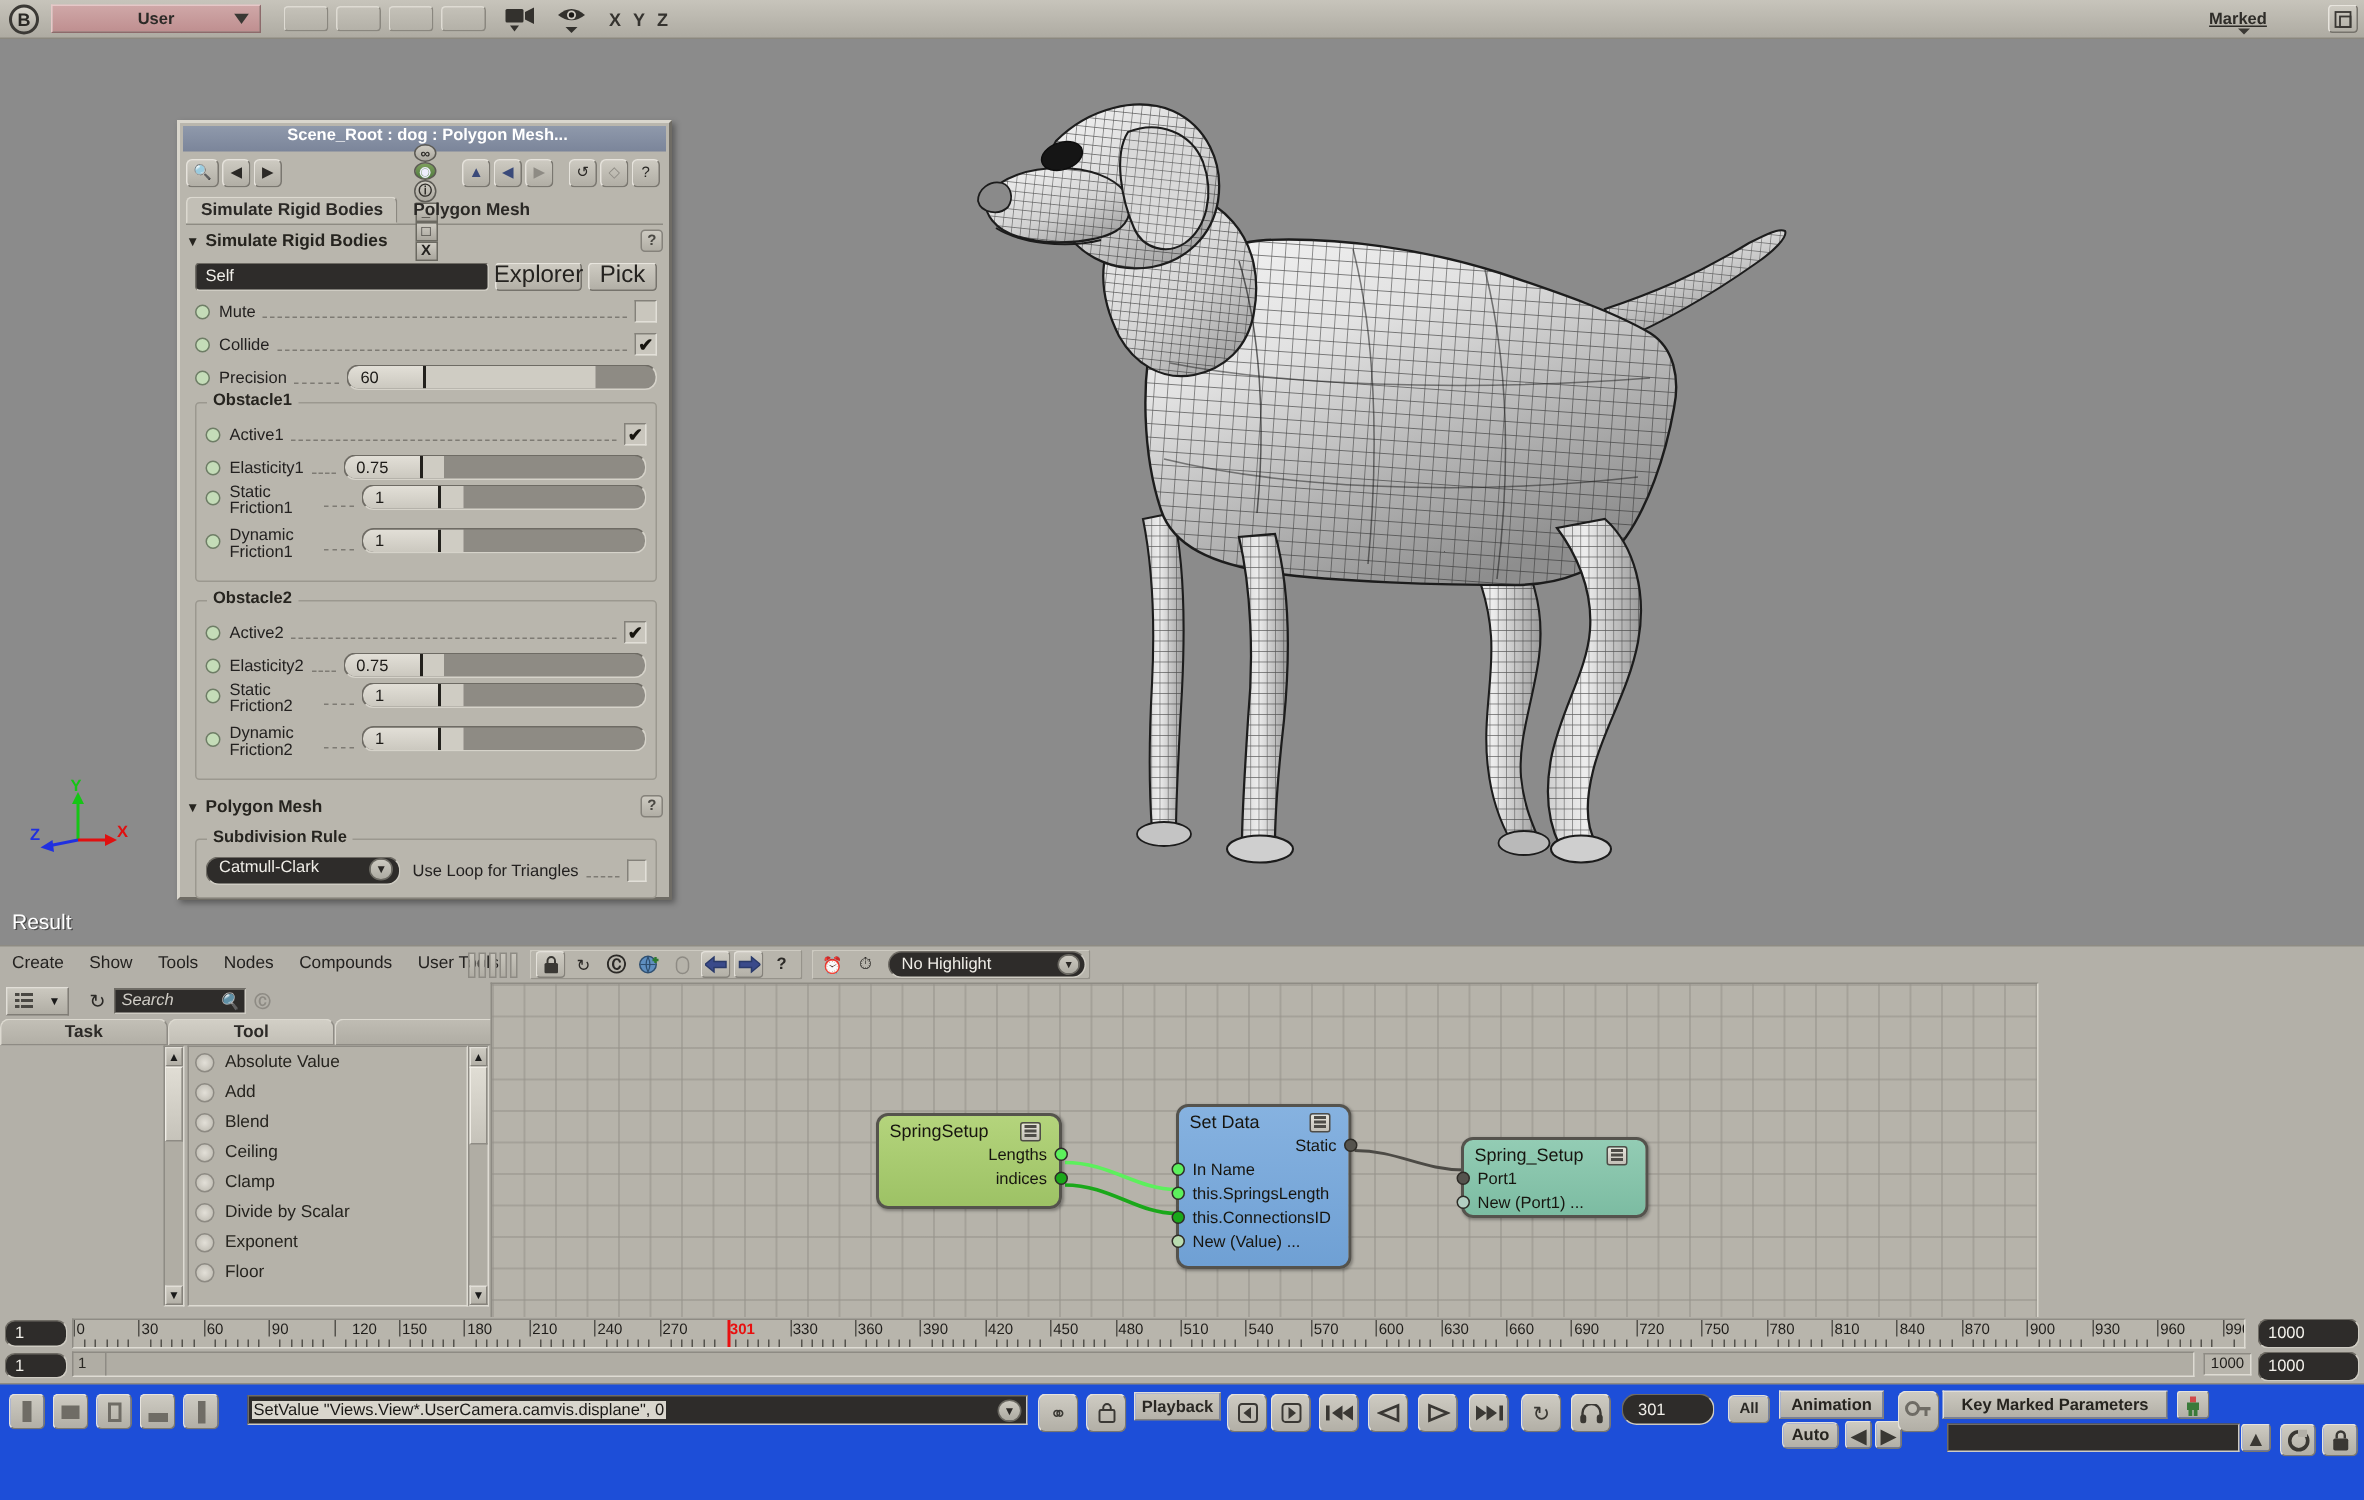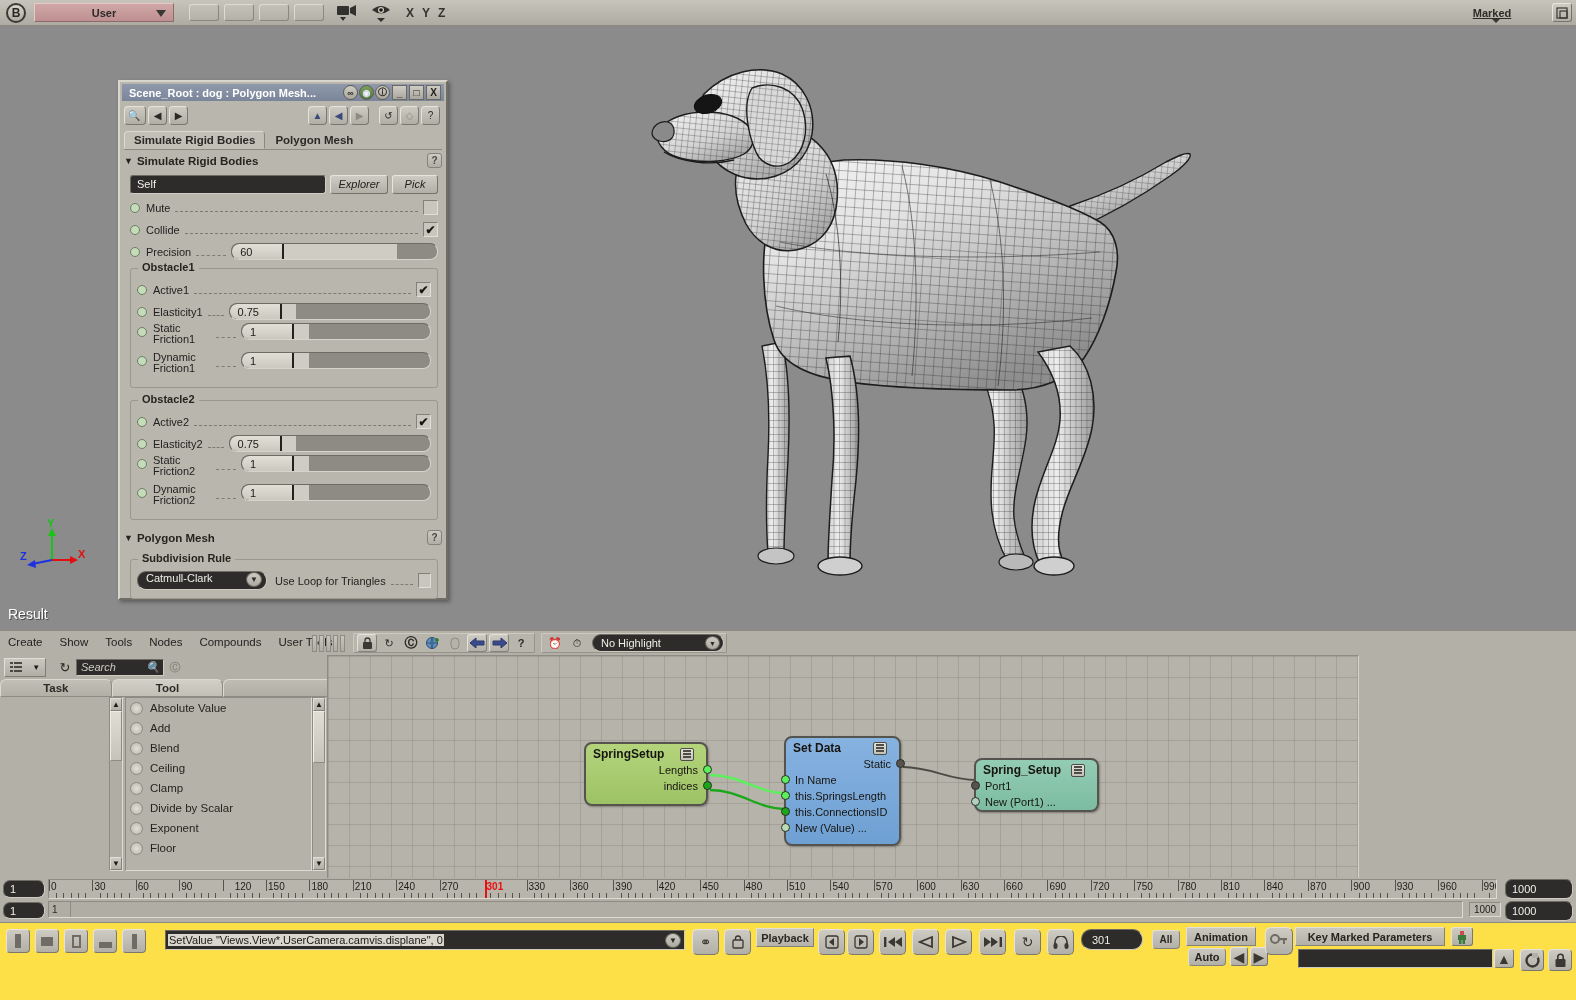--- a/index.html
+++ b/index.html
@@ -21,21 +21,21 @@
     display:flex; align-items:center;
     padding:0 6px;
     font-size:11px;
   }
   .btn{
     background:linear-gradient(#cecbc2,#b2afa6);
     border:1px solid;
     border-color:#e8e5de #76736c #76736c #e8e5de;
     border-radius:3px;
     display:flex;align-items:center;justify-content:center;
-    font-size:11px; color:#24221f; cursor:default;font-style:italic;
+    font-size:16px; color:#24221f; cursor:default;
   }
 
   
   .topbar{
     position:absolute; left:0; top:0; width:1576px; height:26px;
     background:linear-gradient(#c7c4bb,#aeaba2);
     border-bottom:1px solid #8b887f;
     display:flex; align-items:center;
   }
   .blogo{
@@ -93,22 +93,22 @@
     position:absolute; left:118px; top:54px; width:330px; height:520px;
     background:#b9b6ad;
     border:2px solid;
     border-color:#d9d6cd #6f6c65 #6f6c65 #d9d6cd;
     box-shadow:2px 2px 4px rgba(0,0,0,.35);
   }
   .pp-title{
     height:17px; margin:2px;
     background:linear-gradient(#8f99ab,#7b859a);
     display:flex;align-items:center;
-    padding:0 3px;
-    color:#ffffff; font-weight:bold; font-size:11px;
+    padding:0 16px;
+    color:#ffffff; font-weight:bold; font-size:11px;flex-direction:column;
   }
   .pp-title .t{ flex:1; padding-left:4px; letter-spacing:0px;}
   .pp-ico{ width:15px;height:15px;border-radius:50%;margin-left:1px;
     background:linear-gradient(#cfccc3,#a9a69d);
     border:1px solid #5c5a54; display:flex;align-items:center;justify-content:center;font-size:9px;color:#2d2b27;}
   .pp-sq{ width:15px;height:15px;margin-left:2px;
     background:linear-gradient(#cfccc3,#a9a69d);border:1px solid #6b6961;
     display:flex;align-items:center;justify-content:center;font-size:10px;color:#24221f;font-weight:bold;}
   .pp-toolrow{ height:22px; margin:3px 4px 0 4px; display:flex; align-items:center; }
   .pp-tb{
@@ -279,21 +279,21 @@
       linear-gradient(to bottom, rgba(150,147,139,.55) 1px, transparent 1px);
     background-size:21px 21px;
   }
   .node{
     position:absolute; border-radius:8px;
     border:2px solid #55534d;
     box-shadow:1px 1px 2px rgba(0,0,0,.3);
     padding:3px 0 4px 0;
   }
   .node .ntitle{
-    display:flex; align-items:center; font-weight:bold; font-size:12px; color:#17150f;
+    display:flex; align-items:center; font-weight:normal; font-size:12px; color:#17150f;
     padding:0 12px 1px 7px;
   }
   .node .nmenu{
     margin-left:auto; width:14px;height:13px;
     background:linear-gradient(#e6e3da,#c3c0b7); border:1px solid #4e4c47; border-radius:2px;
     display:flex;flex-direction:column;justify-content:center;gap:1.5px;padding:1.5px 2px;
   }
   .node .nmenu i{ display:block;height:1.5px;background:#4e4c47;}
   .port{ display:flex; align-items:center; font-size:11px; color:#17150f; height:16px; position:relative;}
   .port.right{ justify-content:flex-end; padding-right:8px;}
@@ -338,21 +338,21 @@
   }
   .smallend{
     position:absolute; width:32px; height:15px;
     background:#b8b5ac; border:1px solid; border-color:#8e8b84 #dedbd3 #dedbd3 #8e8b84;
     font-size:10px; display:flex;align-items:center;justify-content:center; color:#1f1d1a;
   }
 
   
   .cmdbar{
     position:absolute; left:0; top:922px; width:1576px; height:78px;
-    background:#fde047; border-top:1px solid #8e8b83;
+    background:#1d4ed8; border-top:1px solid #8e8b83;
   }
   .layoutbtns{ position:absolute; left:6px; top:6px; display:flex; gap:5px; }
   .lbtn{ width:24px;height:24px;border-radius:4px;
     background:linear-gradient(#cecbc2,#b2afa6);
     border:1px solid; border-color:#e6e3dc #7a7770 #7a7770 #e6e3dc;
     display:flex;align-items:center;justify-content:center;}
   .lbtn i{ background:#6f6c65; display:block;}
   .cmdfield{
     position:absolute; left:165px; top:7px; width:520px; height:20px;
     background:#2e2c2a; color:#f2f0ea;

